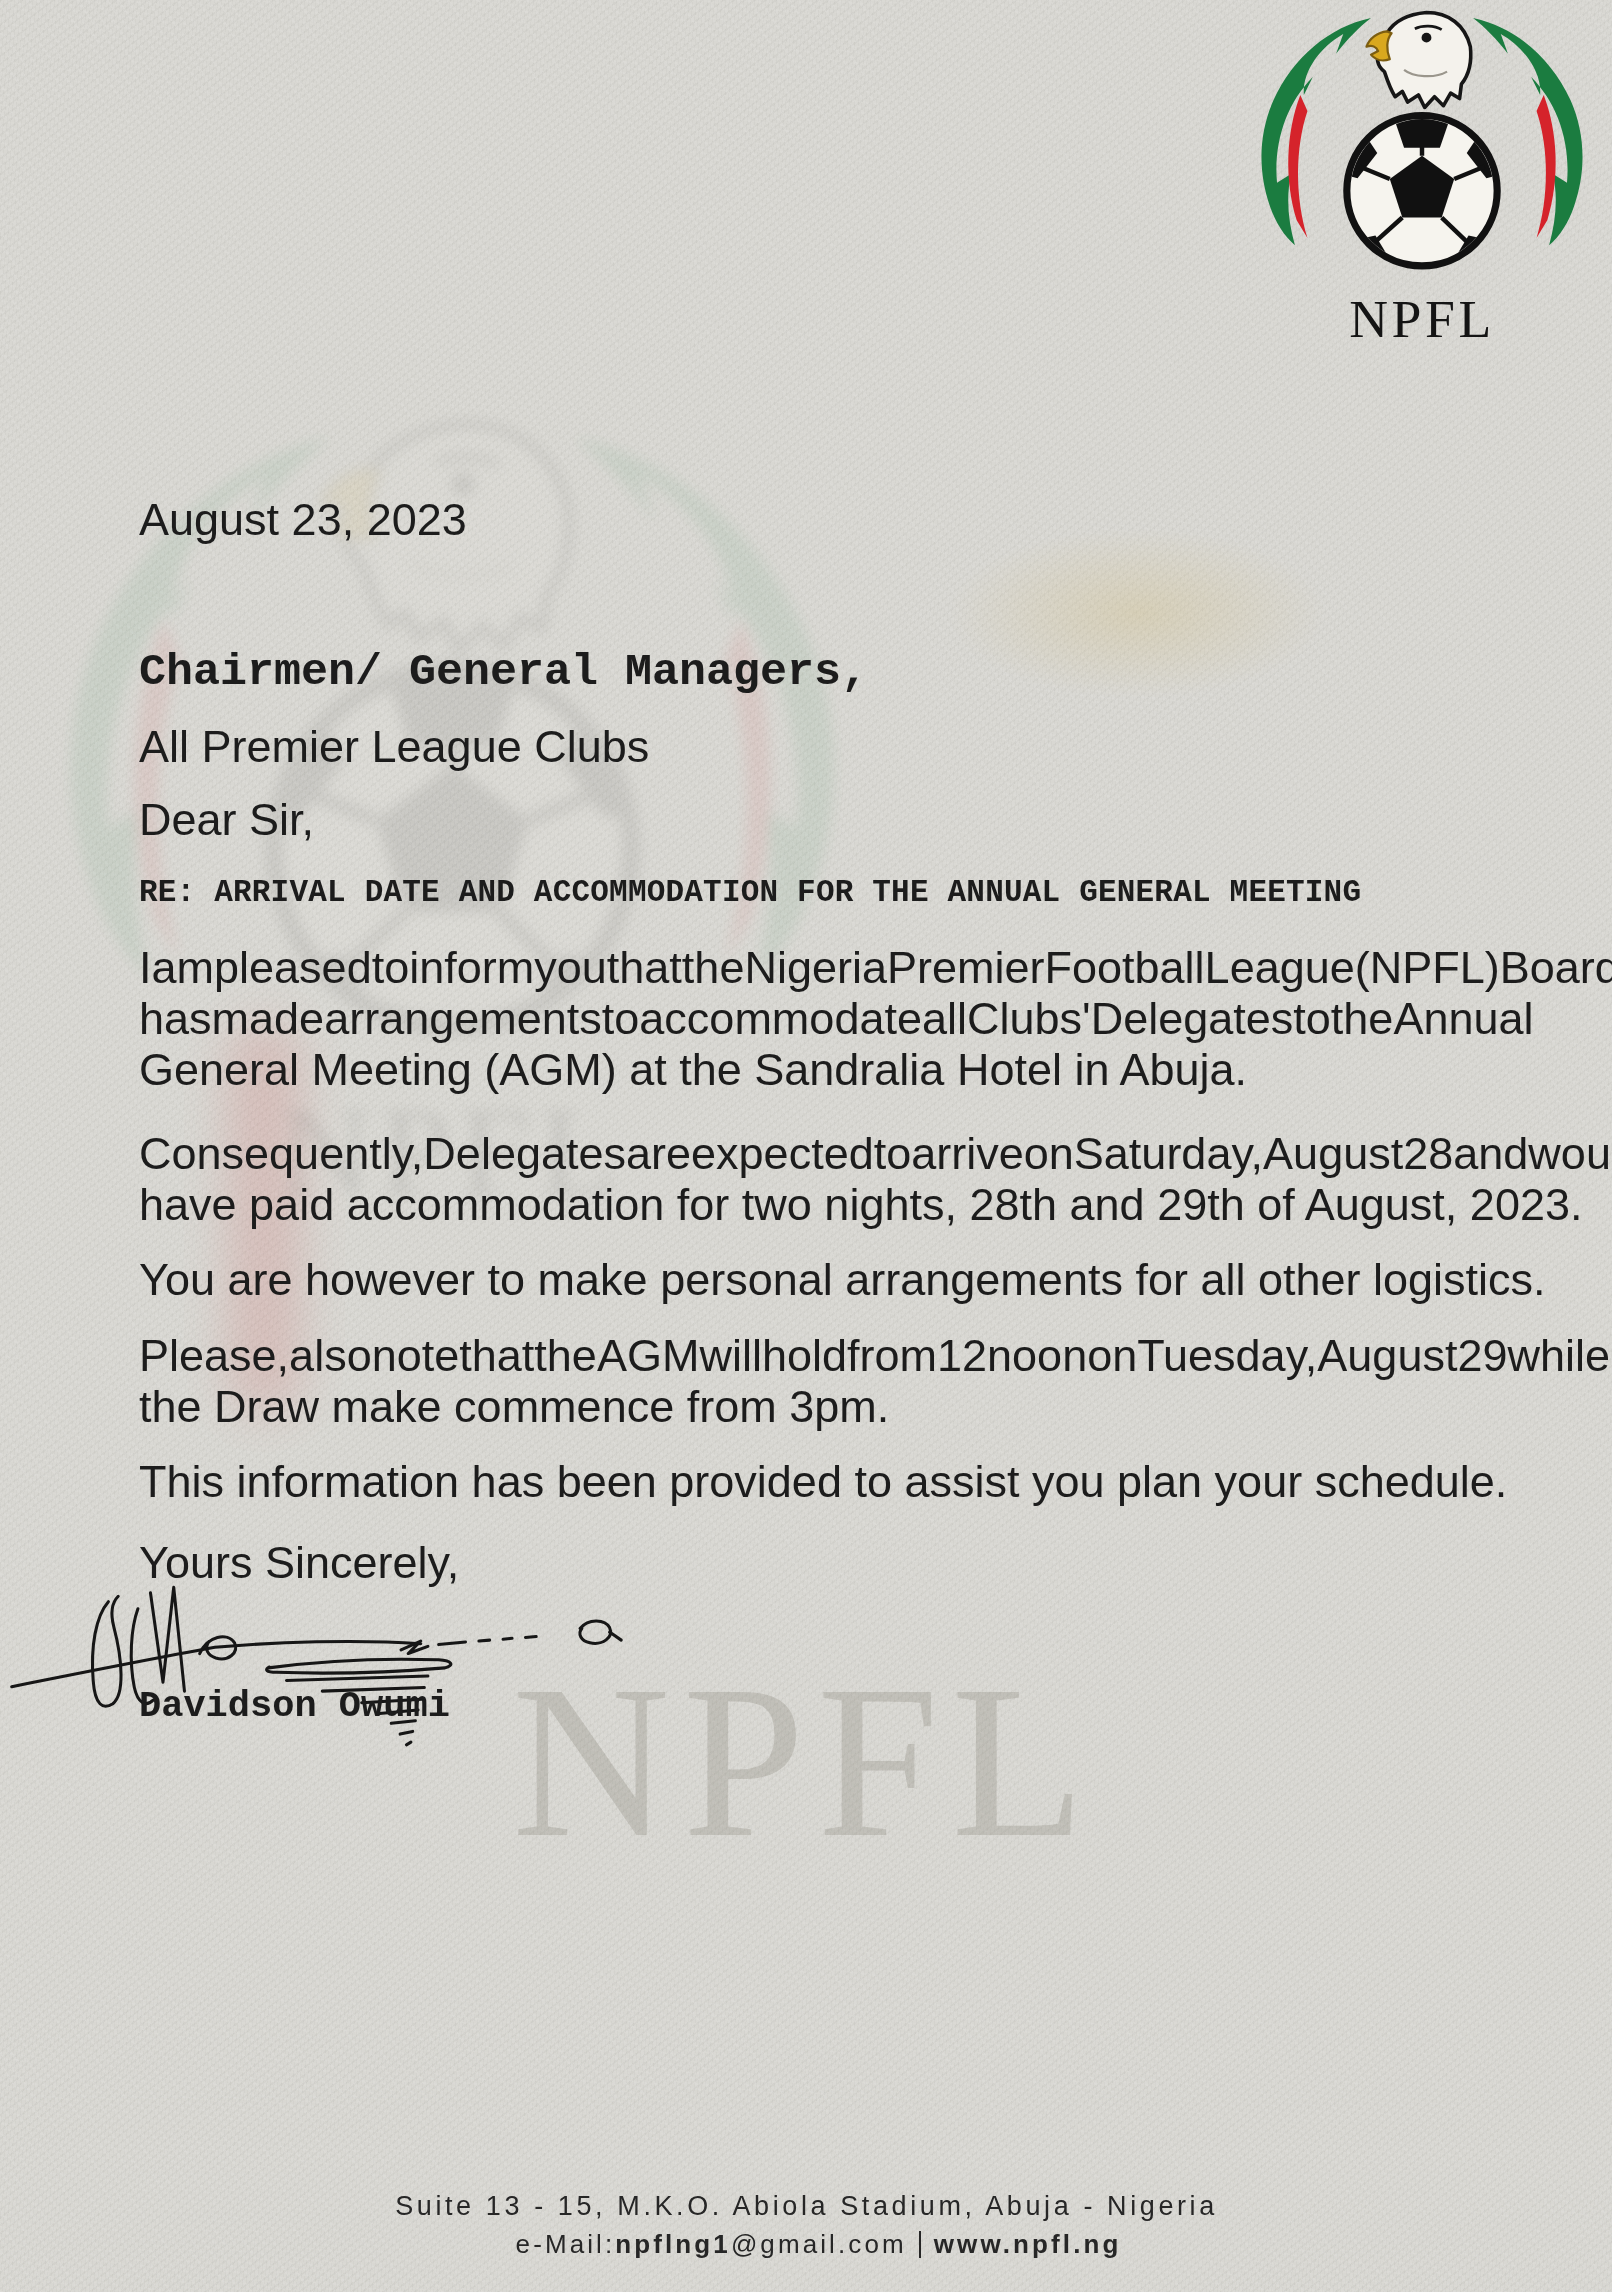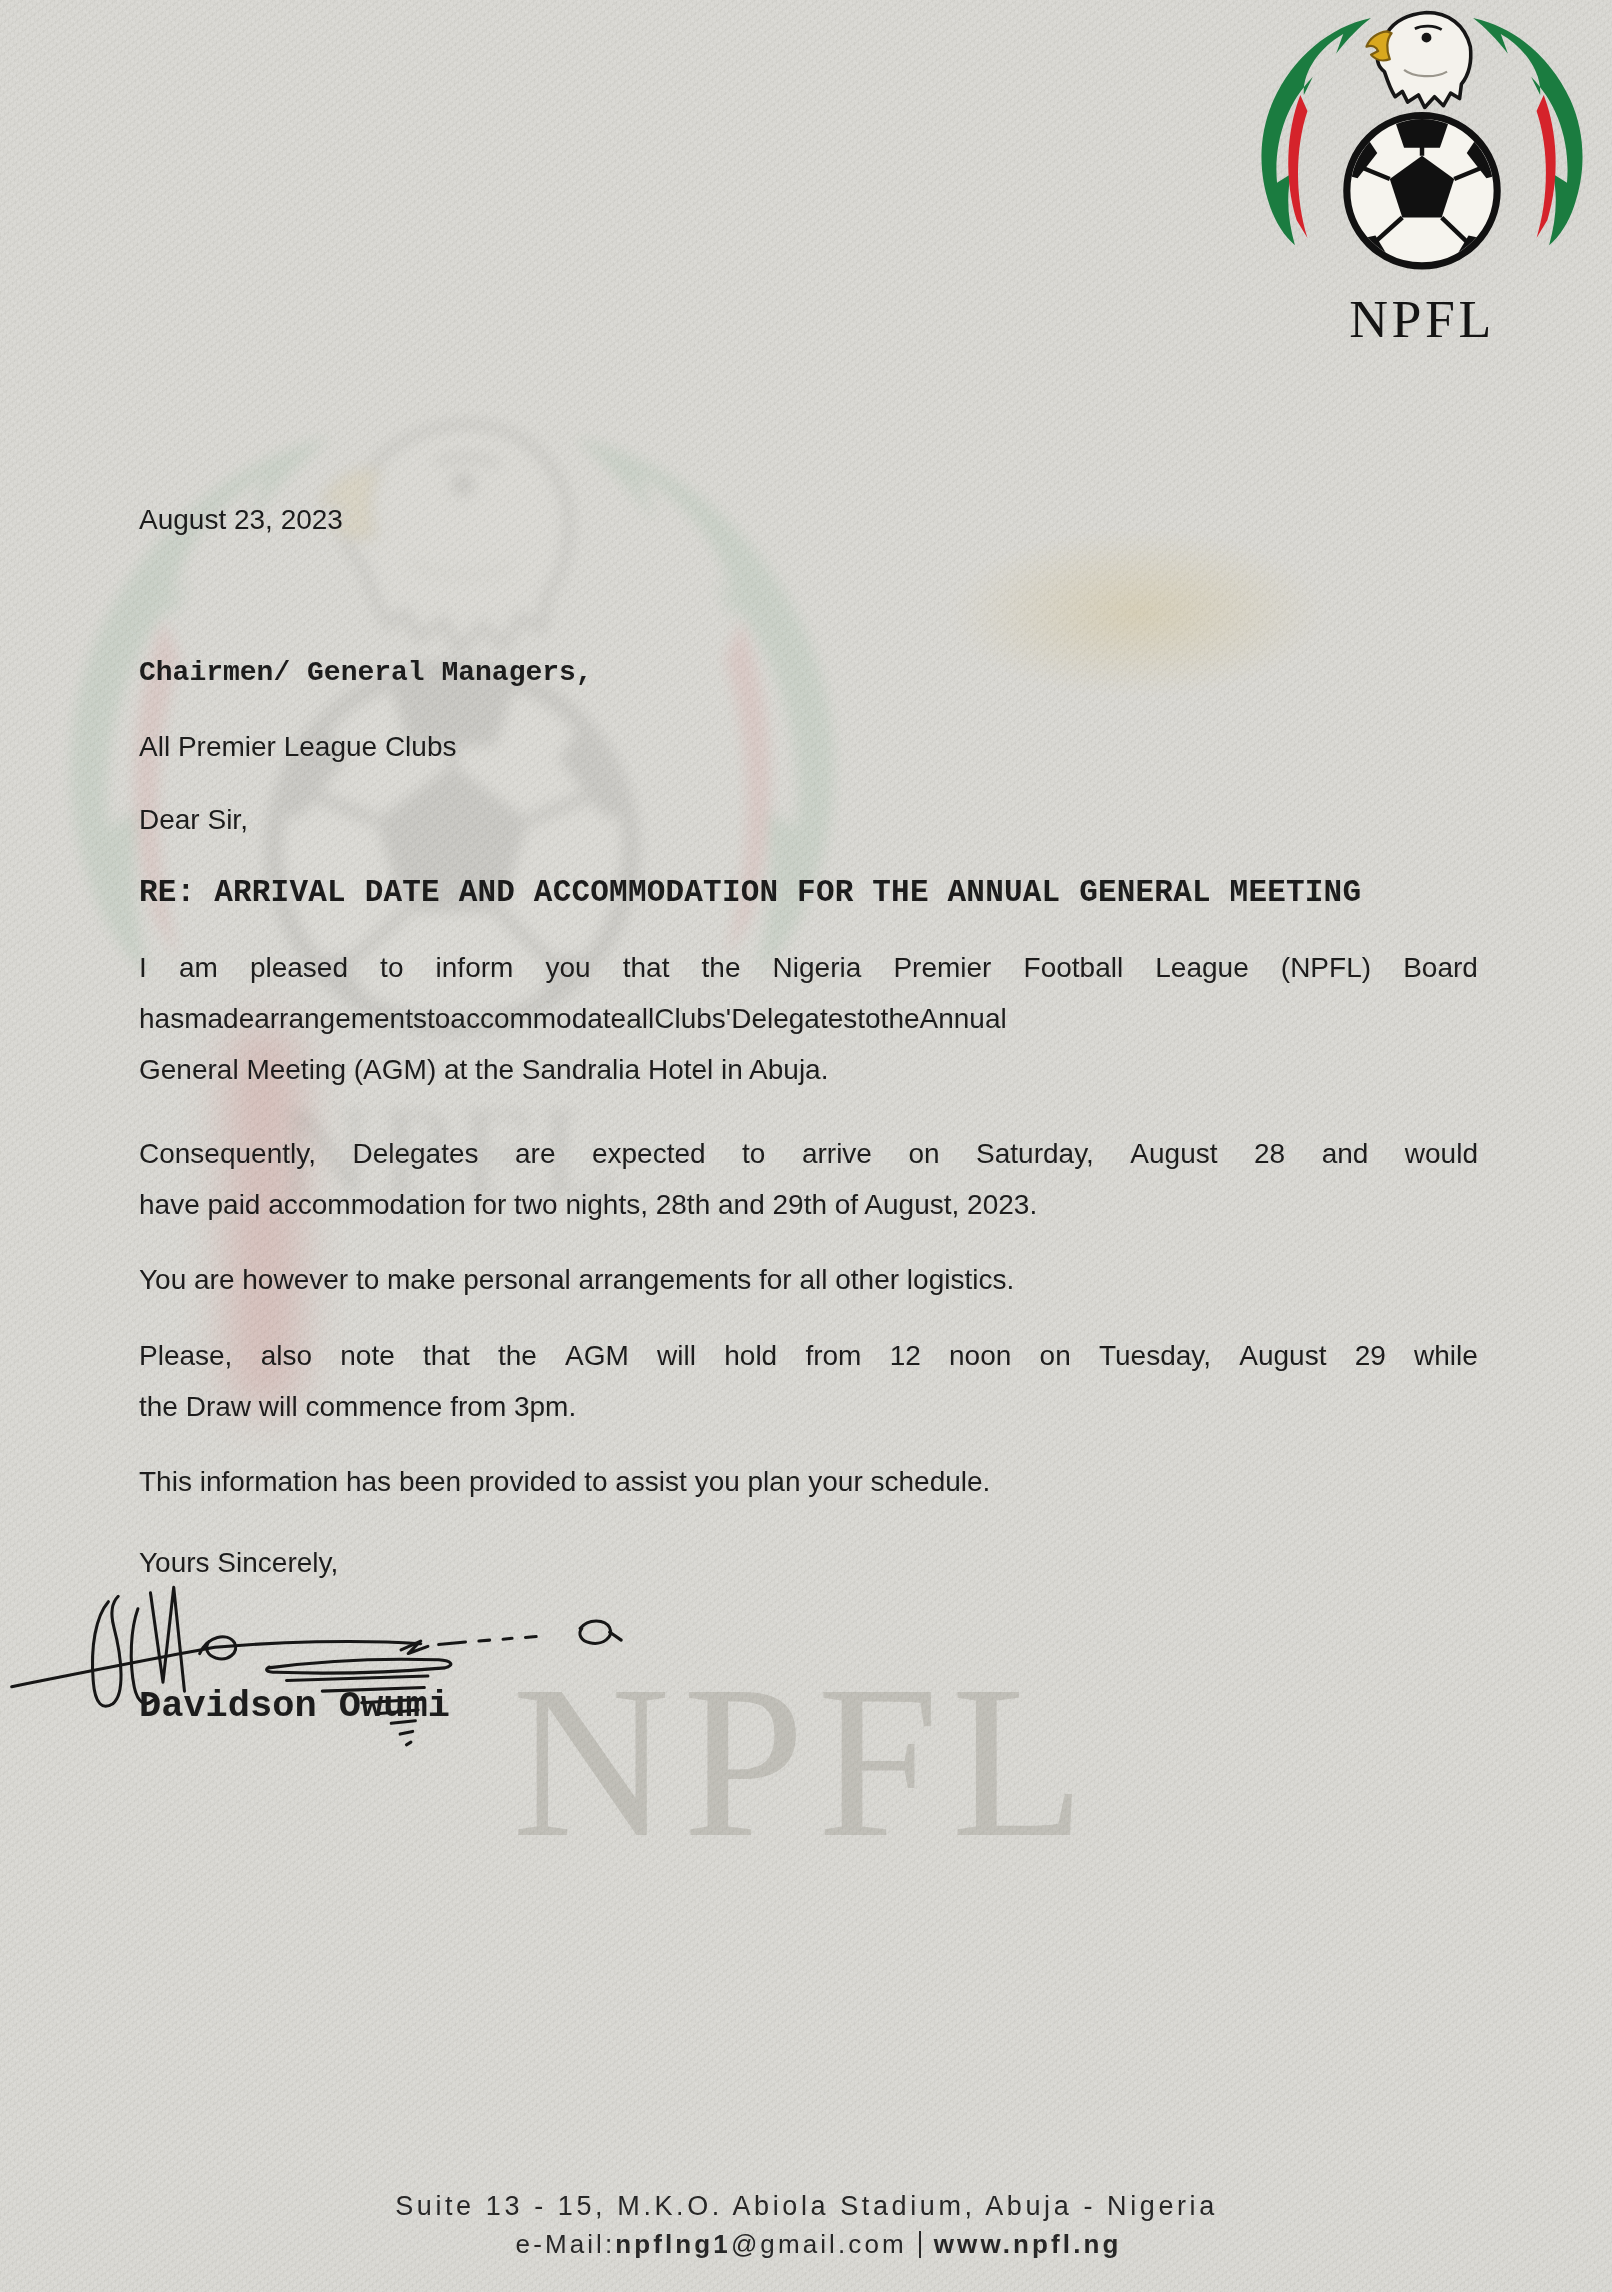--- a/index.html
+++ b/index.html
@@ -25,21 +25,21 @@
     position:absolute;left:512px;top:1652px;
     font-family:"Liberation Serif", serif;
     font-size:219px;line-height:1;letter-spacing:12.5px;
     color:rgba(99,93,78,0.20);
   }
   
   .crest{position:absolute;left:1243px;top:7.2px;width:358px;height:345px;}
   
   .bl{
     position:absolute;left:139px;width:1339px;height:51px;
-    font-size:28px;line-height:51px;white-space:nowrap;
+    font-size:45px;line-height:51px;white-space:nowrap;
   }
   .bl.short{width:auto;}
   .bold{font-weight:700;font-family:Liberation Mono, monospace;}
   .italic{font-style:italic;}
   .subject{font-size:31px;letter-spacing:0.2px;}
   .name-line{font-size:37px;}
   
   .signature{position:absolute;left:7.2px;top:1573px;width:627px;height:179px;}
   
   .footer-line{position:absolute;left:0;width:100%;text-align:center;color:#262626;}
@@ -183,21 +183,21 @@
       <span>hold</span>
       <span>from</span>
       <span>12</span>
       <span>noon</span>
       <span>on</span>
       <span>Tuesday,</span>
       <span>August</span>
       <span>29</span>
       <span>while</span>
     </div>
-  <div class="bl" style="top:1381px">the Draw will commence from 3pm.</div>
+  <div class="bl" style="top:1381px">the Draw make commence from 3pm.</div>
 
   <div class="bl" style="top:1456px">This information has been provided to assist you plan your schedule.</div>
 
   <div class="bl short" style="top:1537px">Yours Sincerely,</div>
 
   <svg class="signature" viewBox="0 0 700 200">
     <g fill="none" stroke="#161616" stroke-width="3.4" stroke-linecap="round" stroke-linejoin="round">
       <path d="M5,127 C80,112 160,96 232,83 C300,77 390,74 462,79"></path>
       <path d="M113,32 C99,48 93,82 96,120 C98,148 107,153 118,146 C131,136 129,98 119,60 C115,44 117,33 124,26"></path>
       <path d="M146,40 C138,62 136,98 142,128 C146,146 155,150 163,142"></path>

